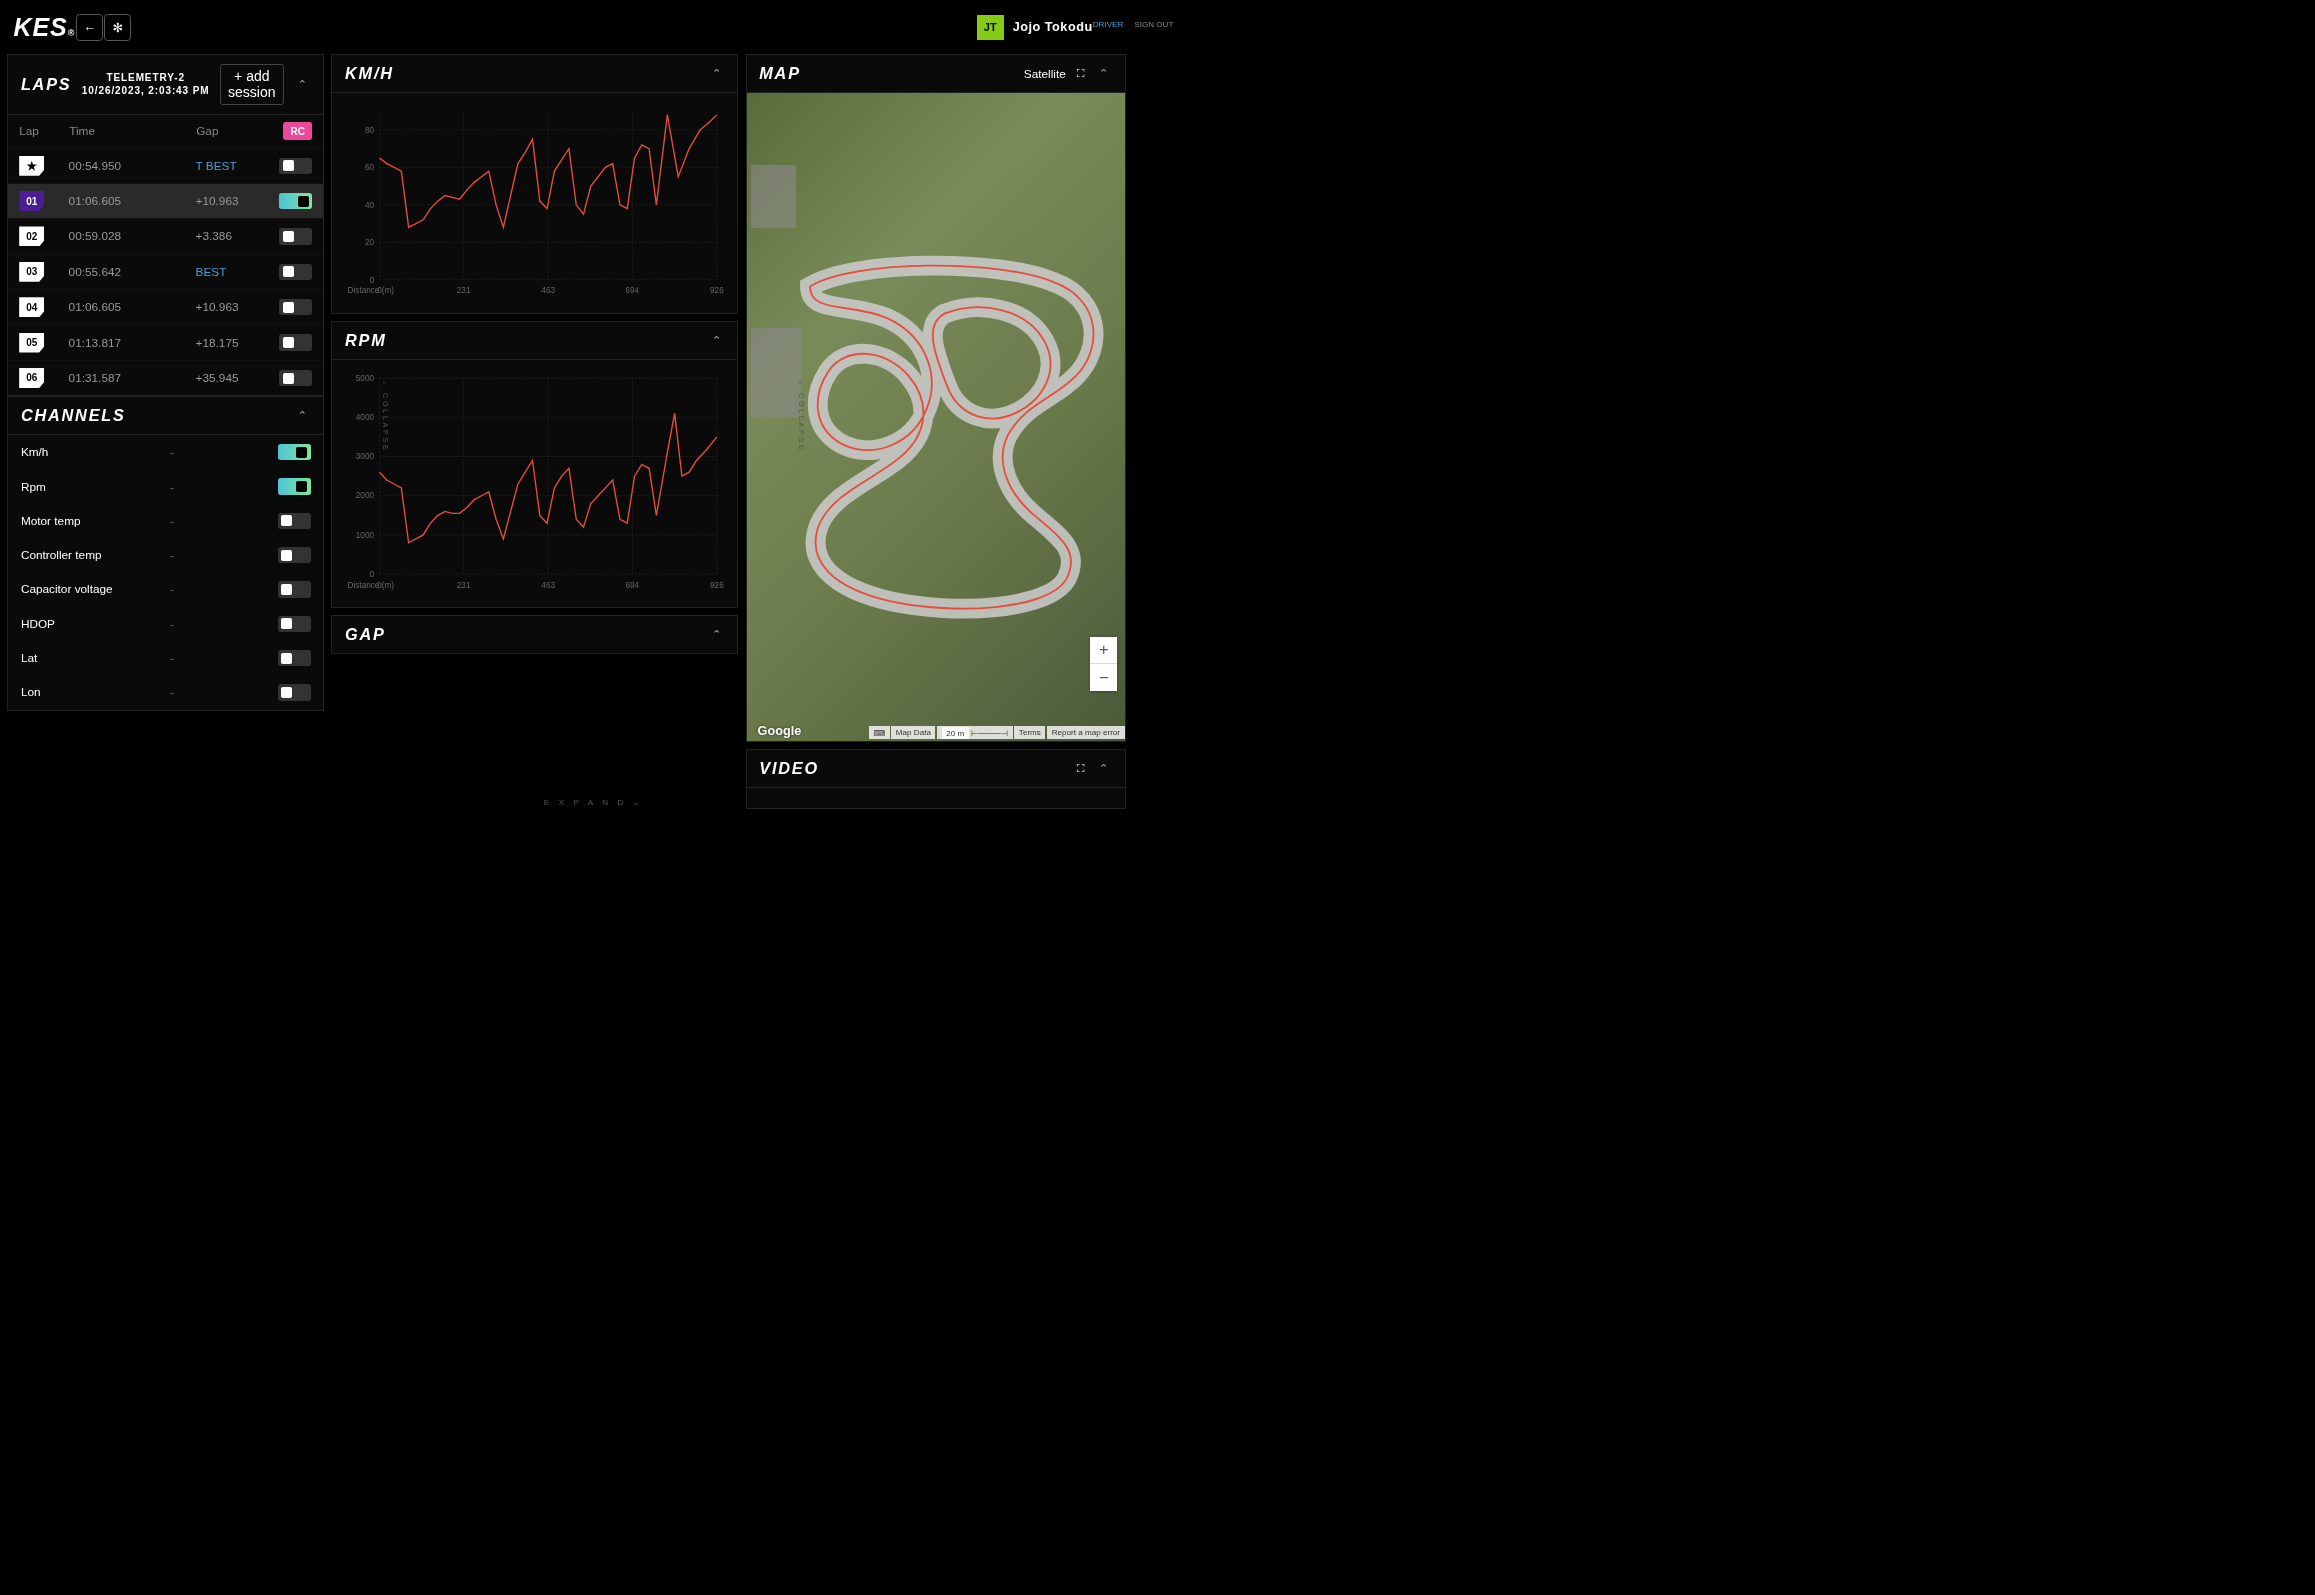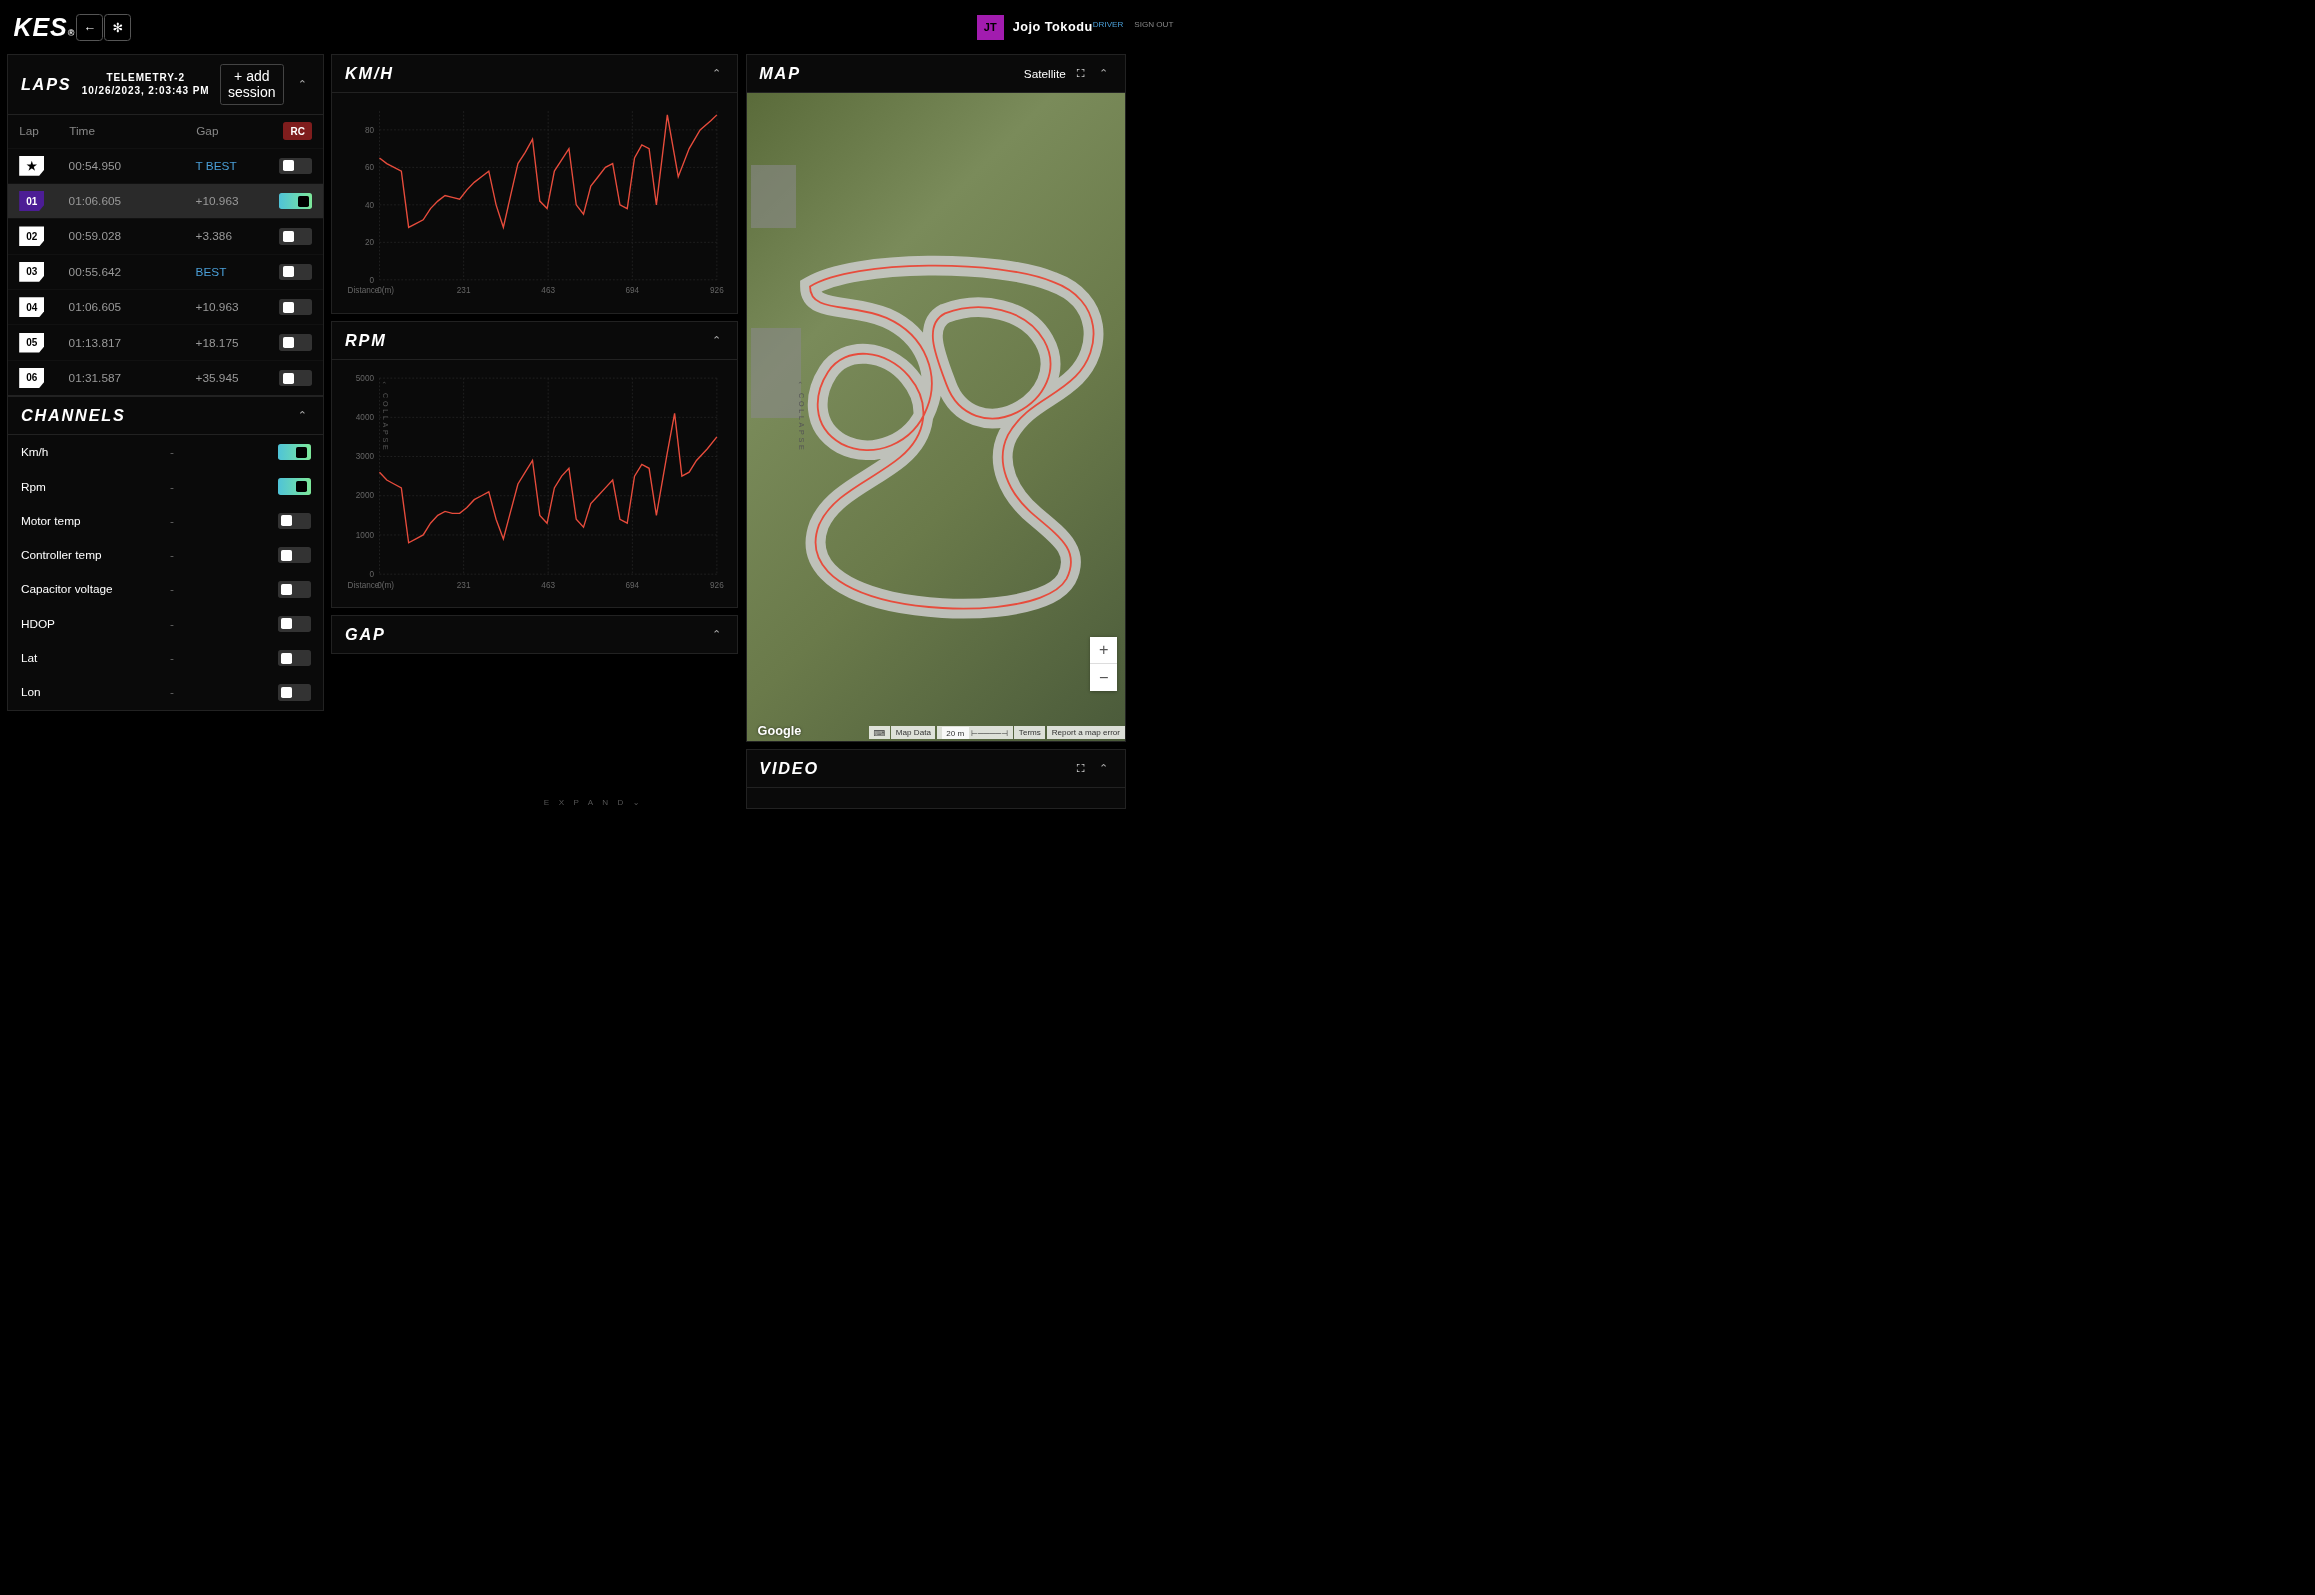--- a/index.html
+++ b/index.html
@@ -32,21 +32,21 @@
   border: 0.9px solid #555;
   border-radius: 3.6px;
   background: transparent;
   color: #fff;
   display: flex; align-items: center; justify-content: center;
   cursor: pointer;
   font-size: 12.7px;
 }
 .header-right { display: flex; align-items: center; gap: 9px; }
 .avatar {
-  width: 27px; height: 25px; background: #a21caf; color: #000;
+  width: 27px; height: 25px; background: #84cc16; color: #000;
   display: flex; align-items: center; justify-content: center;
   font-weight: bold; font-size: 11px;
 }
 .user-info { display: flex; flex-direction: row; }
 .user-name { font-size: 12.7px; font-weight: bold; letter-spacing: 0.5px;}
 .user-meta { display: flex; gap: 11px; font-size: 8.1px; }
 .driver-label { color: #4a9fd8; }
 .signout { color: #888; }
 
 .main {
@@ -80,21 +80,21 @@
 .chevron { cursor: pointer; font-size: 11px; color: #aaa; padding: 0 3.6px;}
 
 .laps-header-row {
   display: flex; padding: 7.2px 11px; font-size: 11.8px; color: #888;
   align-items: center;
 }
 .col-lap { width: 50px; }
 .col-time { width: 127px; }
 .col-gap { flex: 1; }
 .rc-badge {
-  background: #7f1d1d; color: #fff; font-size: 10px; font-weight: bold;
+  background: #ec4899; color: #fff; font-size: 10px; font-weight: bold;
   padding: 3.6px 7.2px; border-radius: 2.7px;
 }
 .lap-row {
   display: flex; align-items: center; padding: 7.2px 11px;
   font-size: 11.8px; border-top: 0.9px solid #111;
 }
 .lap-row.selected { background: #2a2a2a; }
 .lap-num {
   width: 25px; height: 20px; background: #fff; color: #000;
   font-weight: bold; font-size: 10px;

